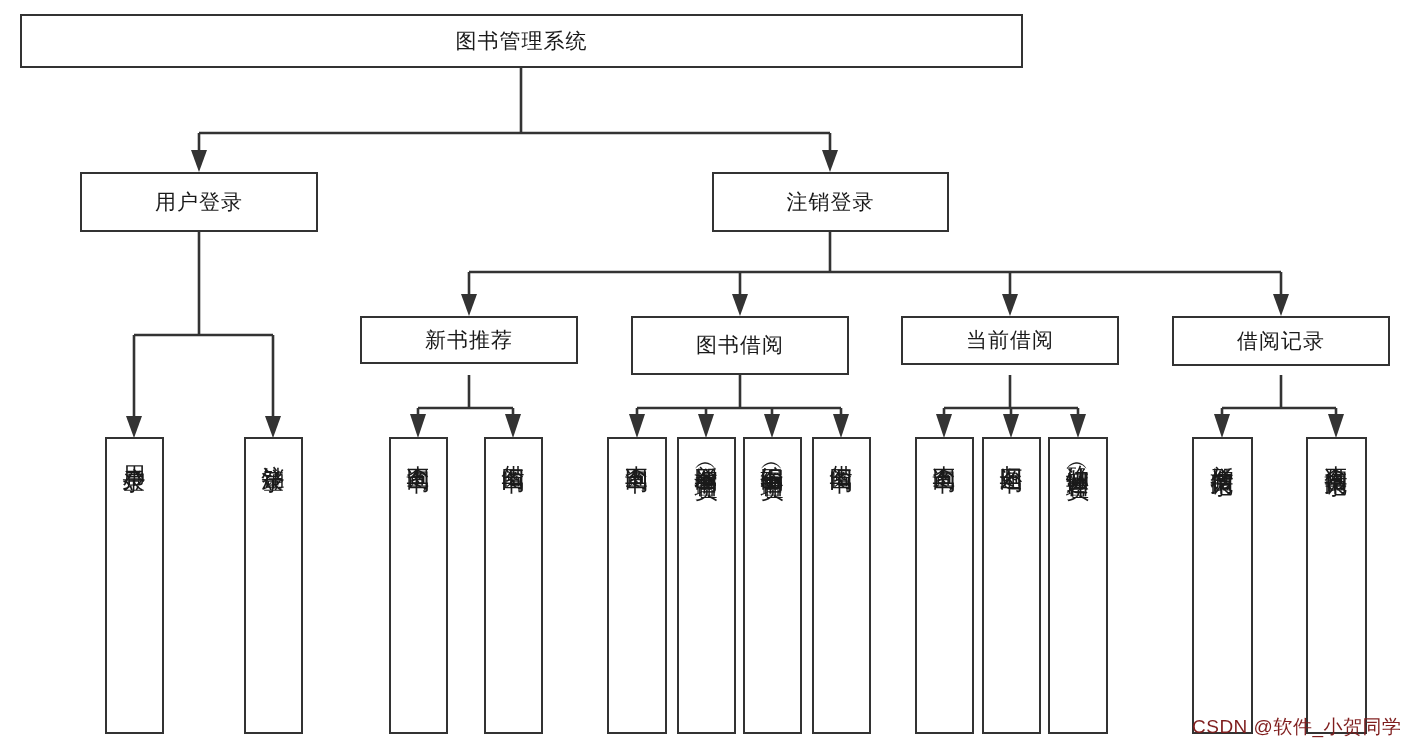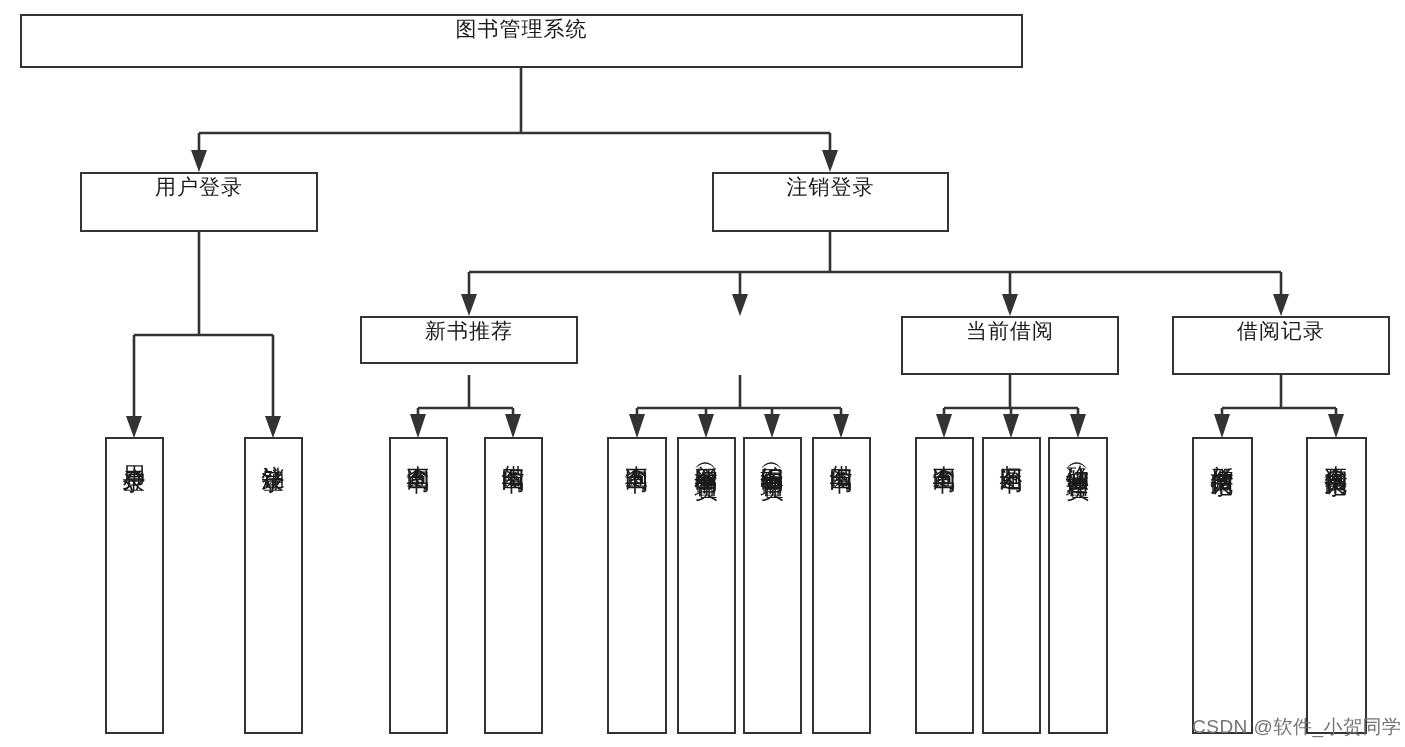--- a/index.html
+++ b/index.html
@@ -10,21 +10,21 @@
     overflow:hidden;
     position:relative;
   }
   #canvas{position:absolute;left:0;top:0;width:1405px;height:747px;}
   .box{
     position:absolute;
     box-sizing:border-box;
     background:#ffffff;
     border:2px solid #333333;
     display:flex;
-    align-items:flex-start;
+    align-items:center;
     justify-content:center;
   }
   .box .lbl{
     color:#1a1a1a;
     font-size:21px;
     line-height:1.25;
     letter-spacing:1px;
     white-space:nowrap;
   }
   
@@ -36,21 +36,21 @@
   .leaf .lbl{
     writing-mode:vertical-rl;
     text-orientation:upright;
     font-size:23px;
     line-height:1.05;
     letter-spacing:2px;
     white-space:nowrap;
   }
   .watermark{
     position:absolute;
-    color:#737373;
+    color:#7f1d1d;
     font-size:19px;
     letter-spacing:0.5px;
     white-space:nowrap;
     pointer-events:none;
   }
   svg.links{position:absolute;left:0;top:0;width:1405px;height:747px;pointer-events:none;}
   svg.links path, svg.links line{stroke:#333333;stroke-width:2.6;fill:none;}
   svg.links polygon{fill:#333333;}
 </style>
 </head>
@@ -127,24 +127,27 @@
   <div class="box" style="left:80px;top:172px;width:238px;height:60px;">
     <span class="lbl">用户登录</span>
   </div>
   <div class="box" style="left:712px;top:172px;width:237px;height:60px;">
     <span class="lbl">注销登录</span>
   </div>
 
   <div class="box" style="left:360px;top:316px;width:218px;height:48px;">
     <span class="lbl">新书推荐</span>
   </div>
-  <div class="box" style="left:901px;top:316px;width:218px;height:59px;">
+  <div class="box" style="left:631px;top:316px;width:218px;height:59px;">
+    <span class="lbl">图书借阅</span>
+  </div>
+  <div class="box" style="left:901px;top:316px;width:218px;height:49px;">
     <span class="lbl">当前借阅</span>
   </div>
-  <div class="box" style="left:1172px;top:316px;width:218px;height:59px;">
+  <div class="box" style="left:1172px;top:316px;width:218px;height:50px;">
     <span class="lbl">借阅记录</span>
   </div>
 
   <div class="box leaf" style="left:105px;top:437px;width:59px;height:297px;">
     <span class="lbl">用户登录</span>
   </div>
   <div class="box leaf" style="left:244px;top:437px;width:59px;height:297px;">
     <span class="lbl">注销登录</span>
   </div>
 

